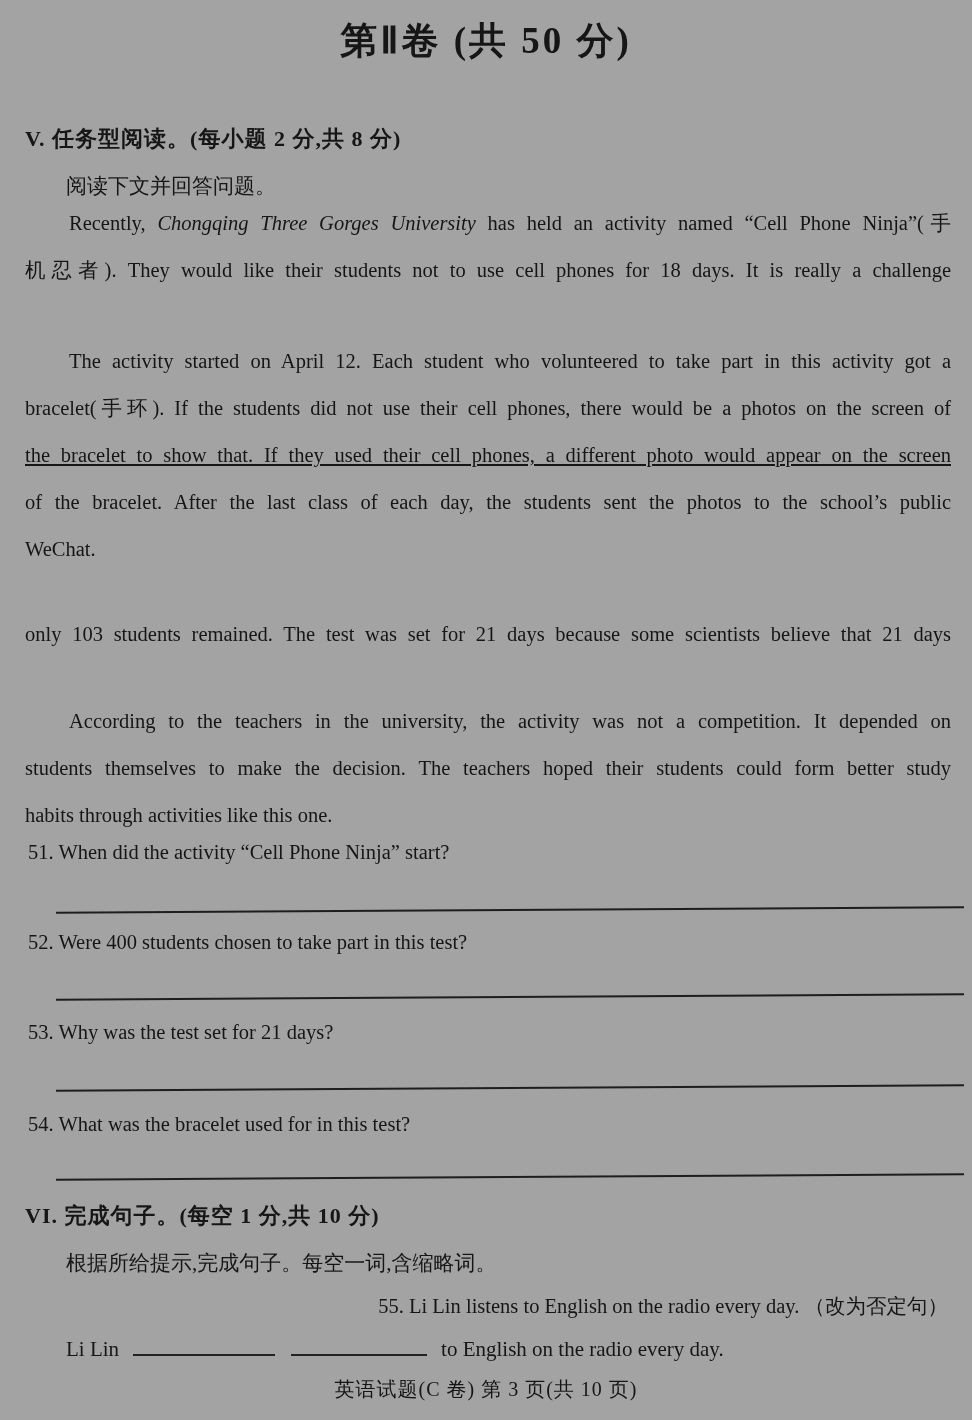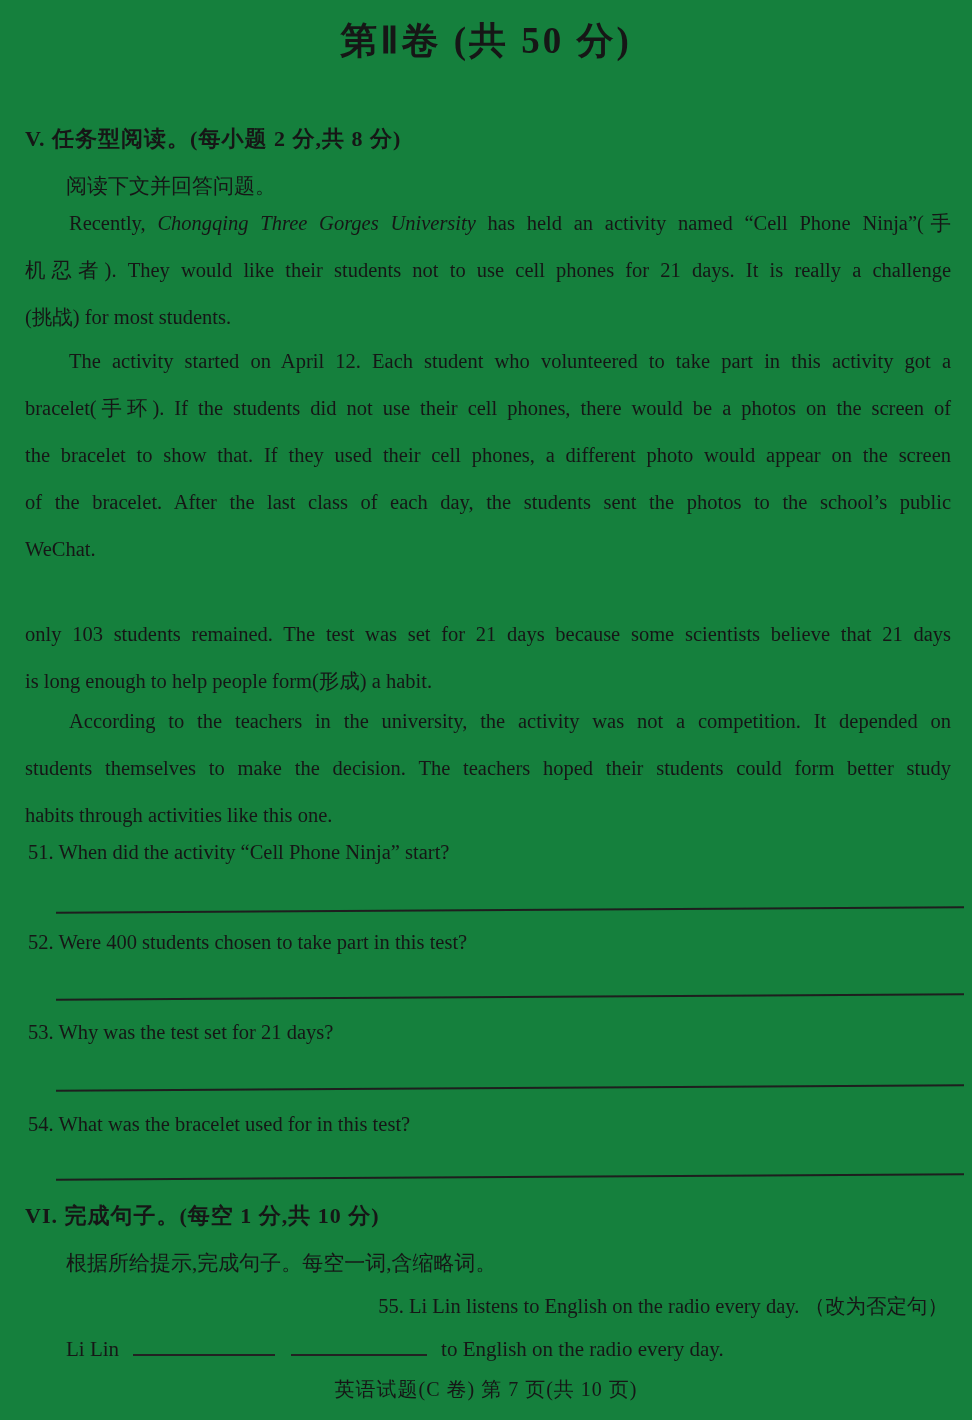--- a/index.html
+++ b/index.html
@@ -1,20 +1,20 @@
 <!DOCTYPE html>
 <html><head>
 <meta charset="utf-8">
 <style>
   html,body { margin:0; padding:0; background:#e8e8e6; }
   .page {
     position:relative;
     width:972px; height:1420px;
     margin:0 auto;
-    background:#15803d;
+    background:#a3a3a3;
     font-family:"Liberation Serif", serif;
     color:#161616;
     overflow:hidden;
   }
   .page-title {
     position:absolute; top:16px; left:0; width:100%;
     text-align:center;
     font-size:37px; font-weight:bold;
     letter-spacing:3px;
   }
@@ -67,31 +67,29 @@
 <body>
 
 <div class="page">
 
   <div class="page-title">第Ⅱ卷 (共 50 分)</div>
 
   <div class="sec-heading" style="top:124px;">V. 任务型阅读。(每小题 2 分,共 8 分)</div>
   <div class="instruction" style="top:172px;">阅读下文并回答问题。</div>
 
   <div class="pline firstline" style="top:208px;"><span>Recently, </span><span class="uni-italic">Chongqing Three Gorges University</span><span> has held an activity named “Cell Phone Ninja”(手</span></div>
-  <div class="pline" style="top:255px;">机忍者). They would like their students not to use cell phones for 21 days. It is really a challenge</div>
-  <div class="pline lastline" style="top:302px;">(挑战) for most students.</div>
+  <div class="pline" style="top:255px;">机忍者). They would like their students not to use cell phones for 18 days. It is really a challenge</div>
 
   <div class="pline firstline" style="top:346px;">The activity started on April 12. Each student who volunteered to take part in this activity got a</div>
   <div class="pline" style="top:393px;">bracelet(手环). If the students did not use their cell phones, there would be a photos on the screen of</div>
-  <div class="pline" style="top:440px;">the bracelet to show that. If they used their cell phones, a different photo would appear on the screen</div>
+  <div class="pline" style="top:440px;text-decoration:underline;">the bracelet to show that. If they used their cell phones, a different photo would appear on the screen</div>
   <div class="pline lastline" style="top:534px;">WeChat.</div>
   <div class="pline" style="top:487px;">of the bracelet. After the last class of each day, the students sent the photos to the school’s public</div>
 
   <div class="pline" style="top:619px;">only 103 students remained. The test was set for 21 days because some scientists believe that 21 days</div>
-  <div class="pline lastline" style="top:666px;">is long enough to help people form(形成) a habit.</div>
 
   <div class="pline firstline" style="top:706px;">According to the teachers in the university, the activity was not a competition. It depended on</div>
   <div class="pline" style="top:753px;">students themselves to make the decision. The teachers hoped their students could form better study</div>
   <div class="pline lastline" style="top:800px;">habits through activities like this one.</div>
 
   <div class="q" style="top:841px;">51. When did the activity “Cell Phone Ninja” start?</div>
   <div class="answer-line" style="top:909px;"></div>
 
   <div class="q" style="top:931px;">52. Were 400 students chosen to take part in this test?</div>
   <div class="answer-line" style="top:996px;"></div>
@@ -102,15 +100,15 @@
   <div class="q" style="top:1113px;">54. What was the bracelet used for in this test?</div>
   <div class="answer-line" style="top:1176px;"></div>
 
   <div class="sec-heading" style="top:1201px;">VI. 完成句子。(每空 1 分,共 10 分)</div>
   <div class="instruction" style="top:1249px;">根据所给提示,完成句子。每空一词,含缩略词。</div>
 
   <div class="q" style="top:1292px;text-align:right;">55. Li Lin listens to English on the radio every day. （改为否定句）</div>
 
   <div class="answer-row" style="top:1334px;"><span>Li Lin</span><span class="blank b1"></span><span class="blank b2"></span><span>to English on the radio every day.</span></div>
 
-  <div class="page-footer">英语试题(C 卷)  第 7 页(共 10 页)</div>
+  <div class="page-footer">英语试题(C 卷)  第 3 页(共 10 页)</div>
 
 </div>
 
 </body></html>

